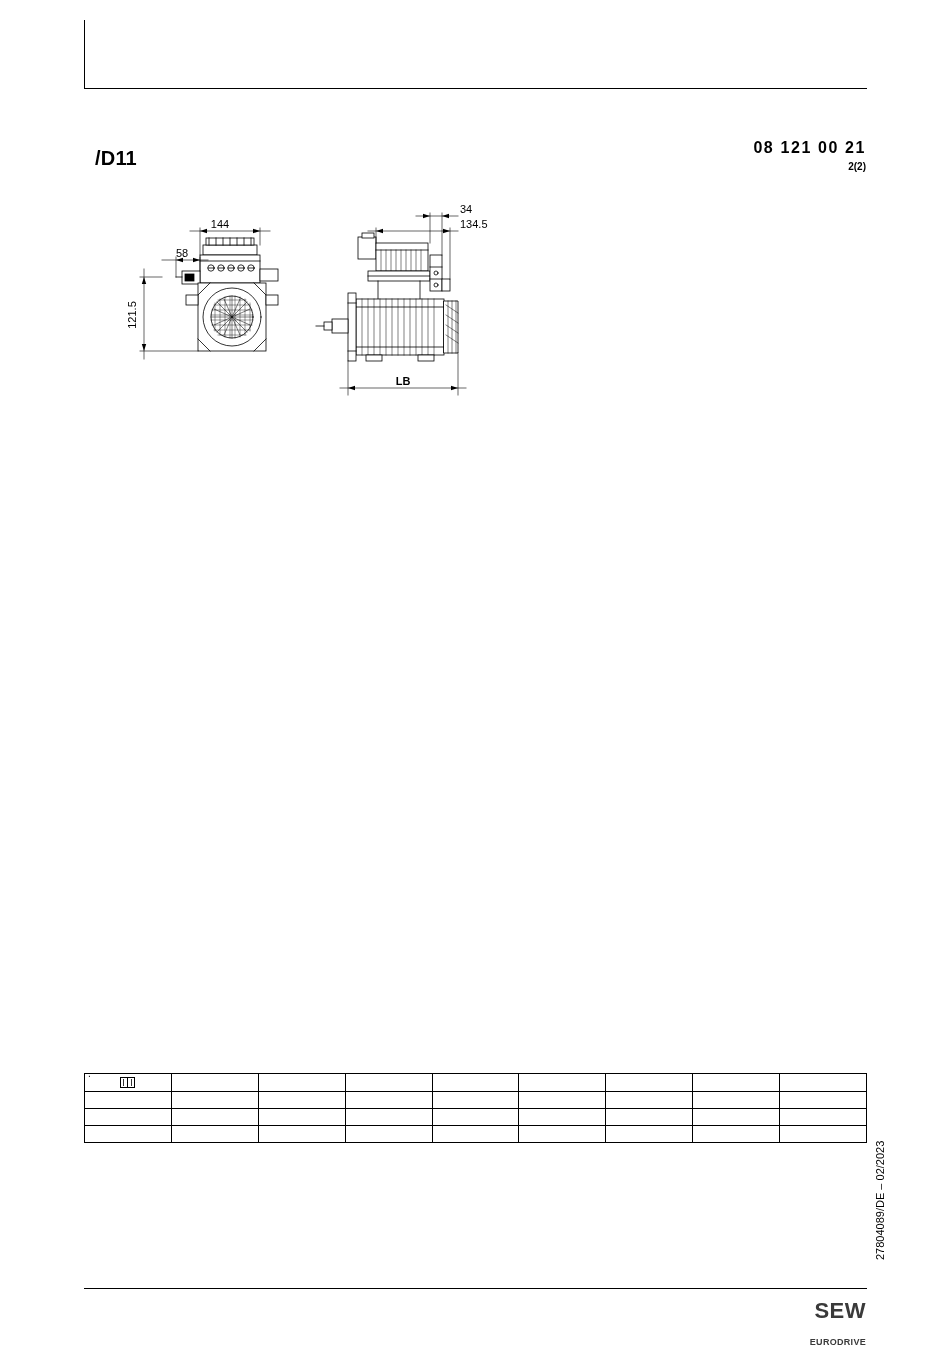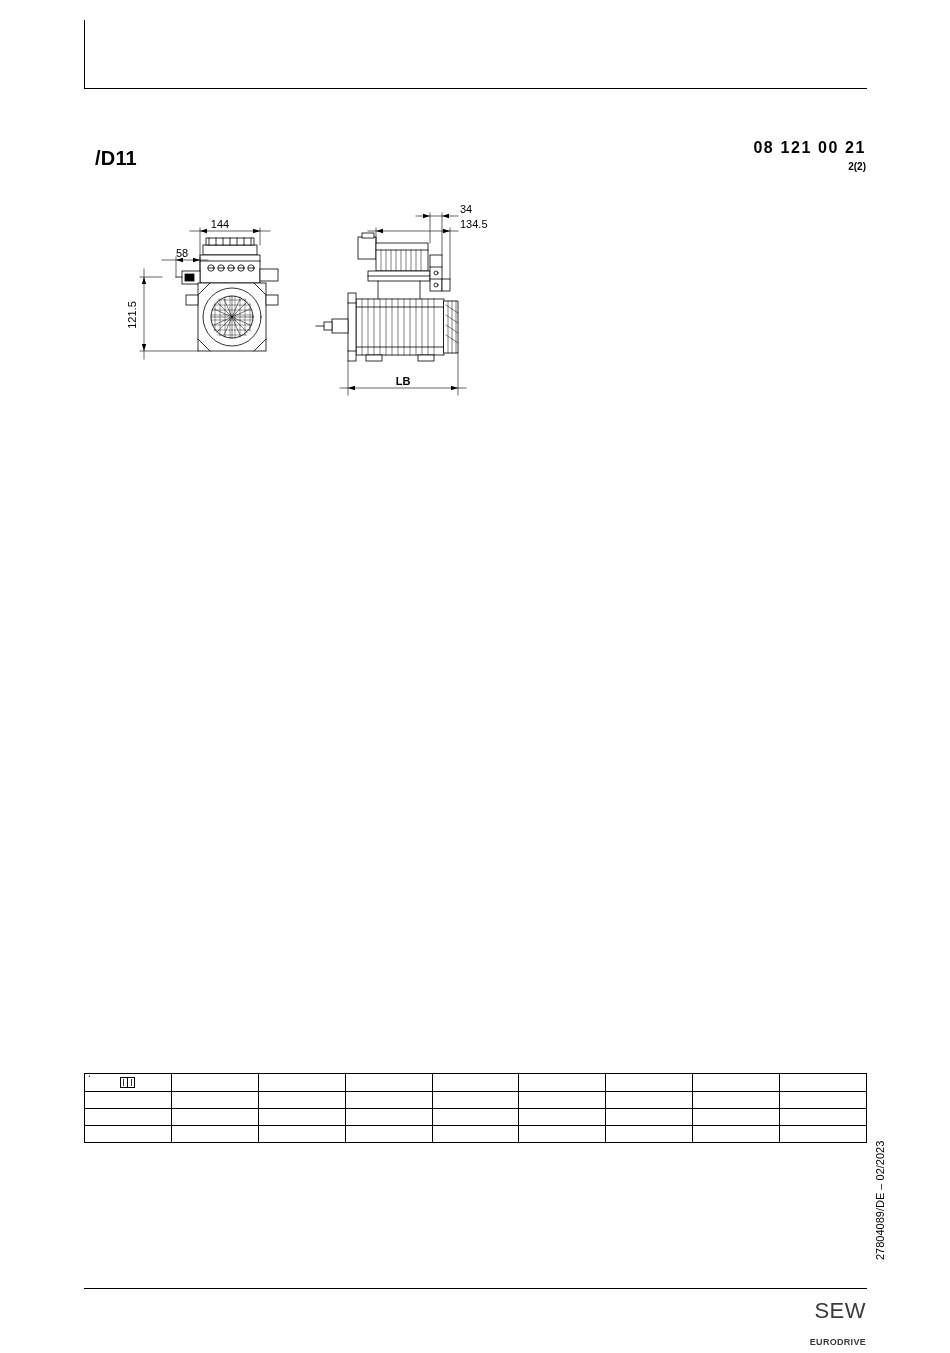--- a/index.html
+++ b/index.html
@@ -138,21 +138,21 @@
   
   .logo {
     position: absolute;
     right: 84px;
     top: 1300px;
     text-align: right;
     line-height: 1;
   }
   .logo .sew {
     font-size: 22px;
-    font-weight: normal;
+    font-weight: bold;
     letter-spacing: 0.5px;
     color: #3a3a3a;
   }
   .logo .eurodrive {
     font-size: 9px;
     font-weight: bold;
     letter-spacing: 0.3px;
     color: #3a3a3a;
     margin-top: 16px;
   }

